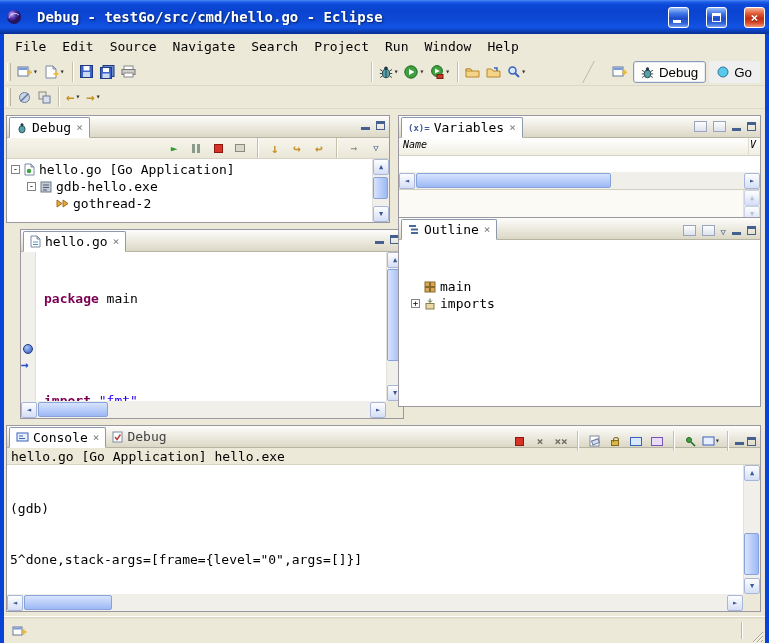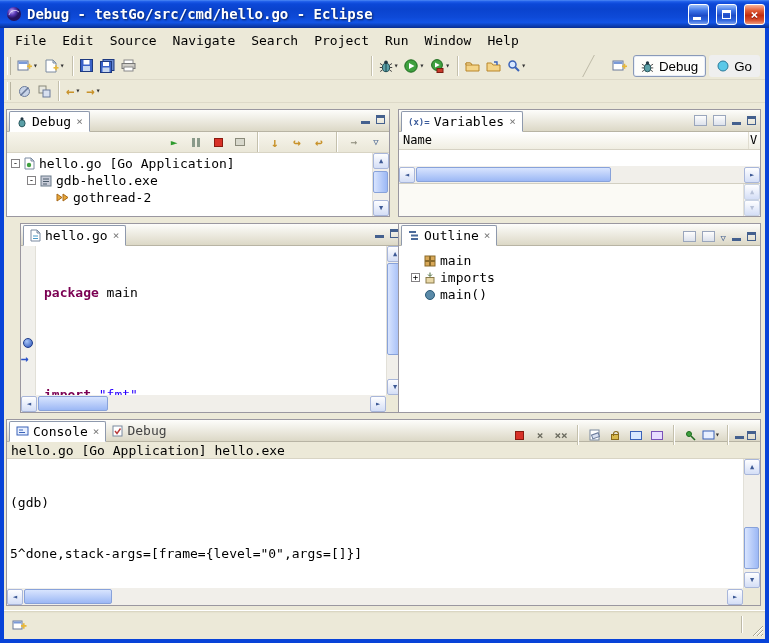--- a/index.html
+++ b/index.html
@@ -1,20 +1,20 @@
 <!DOCTYPE html>
 <html><head>
 <meta charset="utf-8">
 <style>
   *{box-sizing:border-box;margin:0;padding:0;}
   body{margin:0;font-family:"DejaVu Sans Mono",monospace;font-size:13px;color:#000;}
   .window{width:769px;height:643px;position:relative;background:#ECE9D8;overflow:hidden;}
 
   
-  .titlebar{height:28px;display:flex;align-items:center;gap:5px;padding:0 4px 0 6px;
+  .titlebar{height:34px;display:flex;align-items:center;gap:15px;padding:0 4px 0 6px;
     background:linear-gradient(180deg,#4E8AF5 0%,#1C5BE8 6%,#0C48D8 14%,#0A43CE 32%,#0E4AD8 62%,#1254E6 80%,#0B3CB0 93%,#082E92 100%);}
   .title-text{flex:1;color:#fff;font-weight:bold;font-size:14px;white-space:nowrap;overflow:hidden;text-shadow:1px 1px 2px #06205E;}
   .wbtn{width:21px;height:21px;margin-left:2px;border:1px solid #fff;border-radius:3px;display:flex;align-items:center;justify-content:center;position:relative;}
   .wbtn.blue{background:linear-gradient(180deg,#9EC0F8 0%,#3D74E8 30%,#1E4CC8 55%,#2E64DC 80%,#7AA0F0 100%);}
   .wbtn.red{background:linear-gradient(180deg,#F8B49A 0%,#E05A34 30%,#C22E10 55%,#D8502E 80%,#F09A7A 100%);}
   .glyph-min{display:block;width:8px;height:3px;background:#fff;position:absolute;left:4px;bottom:4px;}
   .glyph-max{display:block;width:9px;height:9px;border:1px solid #fff;border-top-width:3px;}
   .glyph-close{color:#fff;font-weight:bold;font-size:13px;line-height:13px;text-shadow:0 1px 1px #801000;}
 
   
@@ -79,21 +79,21 @@
   .ruler{flex:0 0 15px;background:#F1F0EB;border-right:1px solid #E2E0D8;position:relative;}
   .marker-bp{position:absolute;left:2px;top:92px;width:10px;height:10px;border-radius:50%;background:radial-gradient(circle at 35% 30%,#A8C6F8,#2A52B8);border:1px solid #1E3C8A;}
   .marker-ip{position:absolute;left:0px;top:105px;color:#2A52C8;font-weight:bold;font-size:13px;}
   .code{flex:1;padding:4px 0 0 8px;line-height:17px;white-space:pre;overflow:hidden;}
   .cl{height:17px;}
   .kw{color:#7B0052;font-weight:bold;}
   .str{color:#2A00FF;}
   .ed-vsb{position:relative;flex:0 0 17px;background:#F1EFEA;border-left:1px solid #E2E0D8;display:flex;flex-direction:column;}
 
   
-  .vars-header{flex:0 0 18px;background:linear-gradient(#FFFFFF,#F0EEE2);border-bottom:1px solid #D6D2C4;display:flex;font-size:12px;}
+  .vars-header{flex:0 0 18px;background:linear-gradient(#FFFFFF,#F0EEE2);border-bottom:1px solid #D6D2C4;display:flex;font-size:10px;font-style:italic;}
   .vh-name{flex:1;padding:1px 4px;border-right:1px solid #E0DDD0;}
   .vh-val{flex:0 0 11px;padding:1px 1px;overflow:hidden;}
   .vars-white{flex:0 0 16px;background:#fff;}
   .vars-detail{flex:1;background:#FBFAF5;border-top:1px solid #D2CFC2;position:relative;}
 
   
   .console-label{flex:0 0 17px;background:#ECE9D8;border-bottom:1px solid #D8D4C4;display:flex;align-items:center;padding:0 4px;white-space:nowrap;}
   .console-area{flex:1;position:relative;overflow:hidden;background:#fff;}
   .console-lines{position:absolute;top:1px;left:3px;right:20px;line-height:17px;white-space:pre;}
   .ct-ico{width:18px;height:16px;display:flex;align-items:center;justify-content:center;}
@@ -487,21 +487,21 @@
             <span class="sb-btn">◄</span>
             <div style="flex:1;">
                 <div class="hthumb" style="width:70px;margin-left:1px;"></div>
               </div>
             <span class="sb-btn">►</span>
           </div>
           <span class="sb-corner"></span>
         </div>
       </div>
 
-      <div class="panel" style="left:394px;top:120px;width:363px;height:190px;">
+      <div class="panel" style="left:394px;top:108px;width:363px;height:190px;gap:32px;">
         <div class="tabbar">
           <div class="tab sel">
             <svg width="12" height="12">
                 <g fill="#4A6A9A">
                   <rect x="1" y="1" width="7" height="2"></rect>
                   <rect x="3" y="4.5" width="7" height="2"></rect>
                   <rect x="3" y="8" width="7" height="2"></rect>
                 </g>
               </svg>
             <span>Outline</span>
@@ -532,27 +532,20 @@
               </svg>
             <span>main</span>
           </div>
           <div class="titem">
             <span class="expander">+</span>
             <svg width="12" height="12">
                 <rect x="2" y="5.5" width="8" height="5.5" fill="#E8D8A8" stroke="#8A7A4A"></rect>
                 <path d="M6 0.5 v3.5 M4 2.5 L6 4.5 L8 2.5" stroke="#4A6A3A" fill="none"></path>
               </svg>
             <span>imports</span>
-          </div>
-          <div class="titem">
-            <span class="noexp"></span>
-            <svg width="12" height="12">
-                <circle cx="6" cy="6" r="4.5" fill="#5A8AA8" stroke="#2A5A78"></circle>
-              </svg>
-            <span>main()</span>
           </div>
         </div>
       </div>
 
       <div class="panel" style="left:2px;top:316px;width:755px;height:187px;">
         <div class="tabbar">
           <div class="tab sel">
             <svg width="13" height="11">
                 <rect x="1" y="1" width="11" height="8" fill="#E8F0FF" stroke="#3A62B8"></rect>
                 <line x1="3" y1="4" x2="7" y2="4" stroke="#3A62B8"></line>

